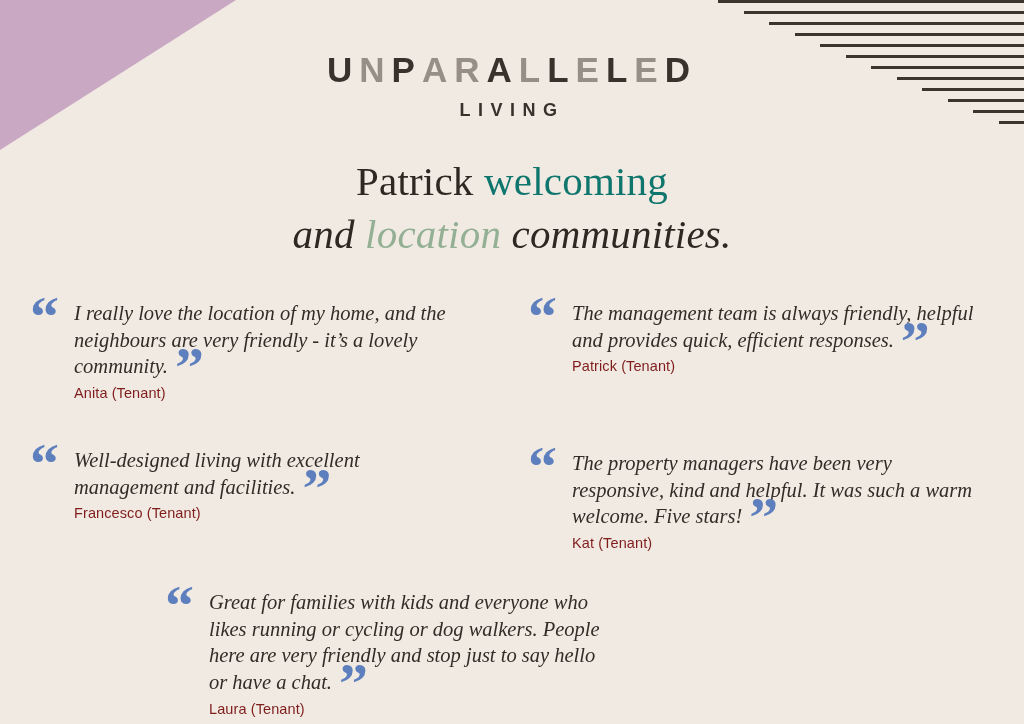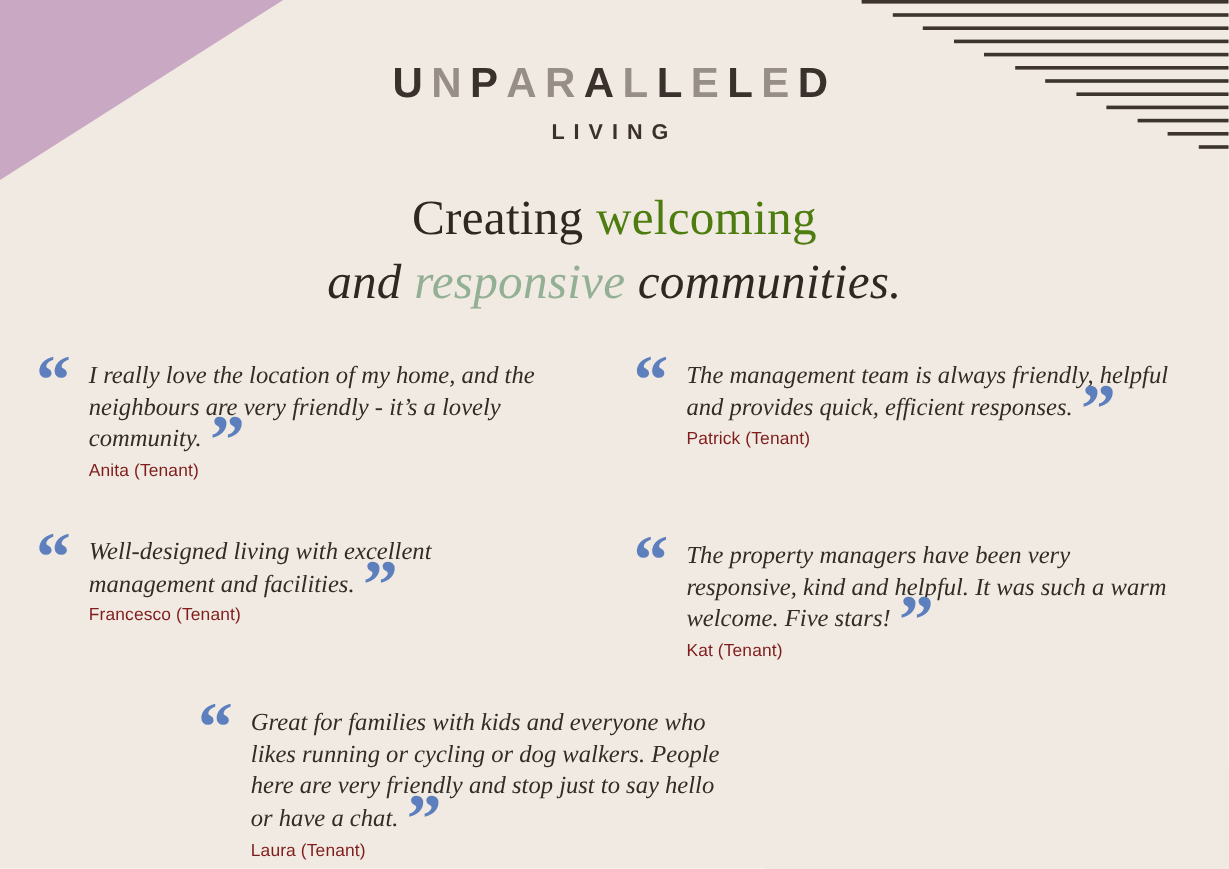--- a/index.html
+++ b/index.html
@@ -96,21 +96,21 @@
     font-size: 41px;
     color: #2E2722;
     letter-spacing: 0.2px;
   }
   #headline .line2 {
     font-size: 41px;
     font-style: italic;
     color: #2E2722;
     letter-spacing: 0.2px;
   }
-  #headline .accent-blue  { color: #4d7c0f; }
+  #headline .accent-blue  { color: #0f766e; }
   #headline .accent-green { color: #93B094; font-style: italic; }
 
   
   .testimonial {
     position: absolute;
   }
   .t-quote {
     position: relative;
     font-style: italic;
     font-size: 20.5px;
@@ -182,24 +182,24 @@
       <div class="stripe" style="top: 121px; height: 3px; width: 25.5px; background: rgb(62, 52, 46);"></div>
     </div>
 
   <div id="logo-block">
     <div id="logo-wordmark"><span class="ltr">U</span><span class="ltr lite">N</span><span class="ltr">P</span><span class="ltr lite">A</span><span class="ltr lite">R</span><span class="ltr">A</span><span class="ltr lite">L</span><span class="ltr">L</span><span class="ltr lite">E</span><span class="ltr">L</span><span class="ltr lite">E</span><span class="ltr">D</span></div>
     <div id="logo-subword">LIVING</div>
   </div>
 
   <div id="headline">
     <div class="line1">
-      <span>Creating </span><span class="accent-blue">welcoming</span>
+      <span>Patrick </span><span class="accent-blue">welcoming</span>
     </div>
     <div class="line2">
-      <span>and </span><span class="accent-green">responsive</span><span> communities.</span>
+      <span>and </span><span class="accent-green">location</span><span> communities.</span>
     </div>
   </div>
 
   <div class="testimonial" id="testimonial-anita">
     <p class="t-quote">
       <span class="qopen">“</span><span>I really love the location of my home, and the neighbours are very friendly - it’s a lovely community.</span><span class="qclose">”</span>
     </p>
     <div class="t-author">Anita (Tenant)</div>
   </div>
 

